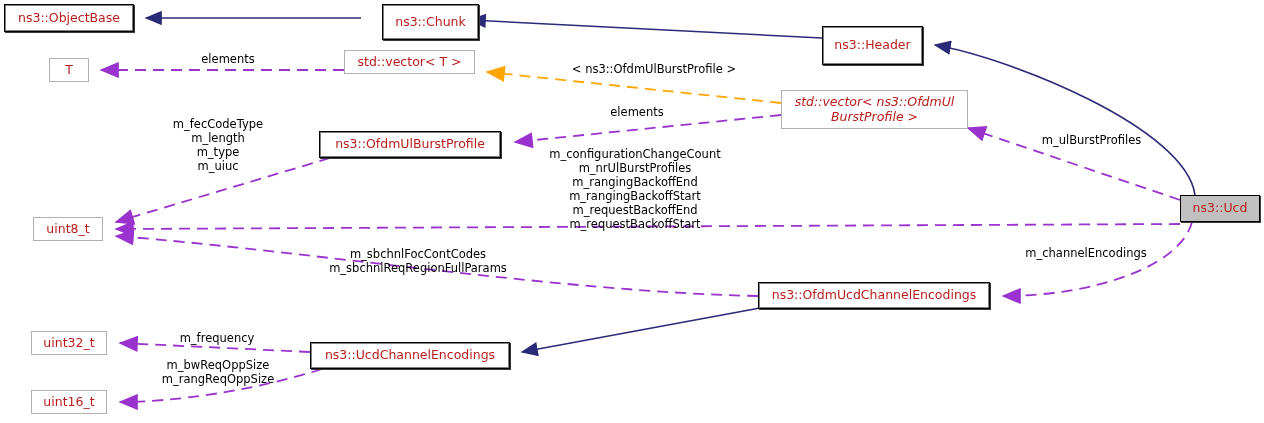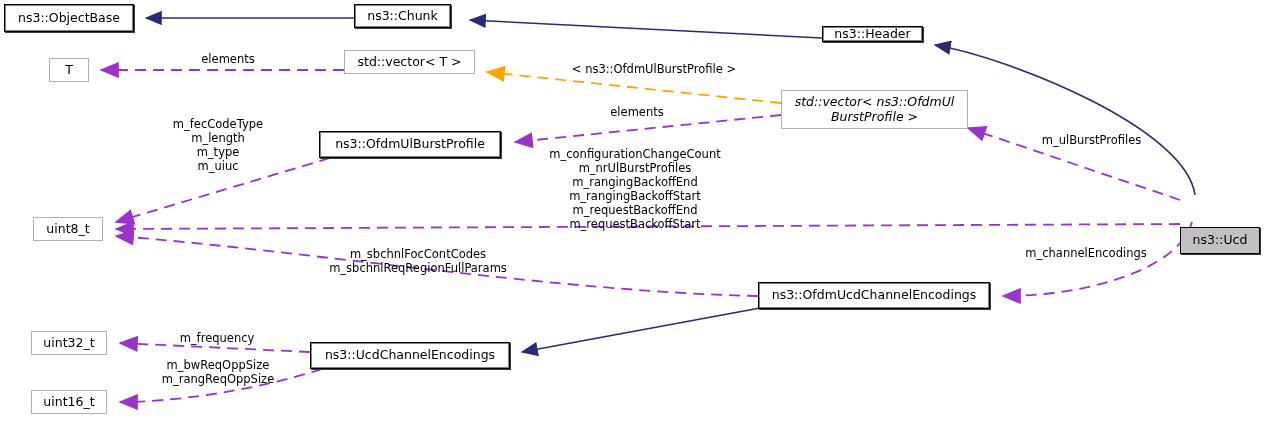--- a/index.html
+++ b/index.html
@@ -24,36 +24,35 @@
   }
   .node-box {
     position: absolute;
     box-sizing: border-box;
     display: flex;
     align-items: center;
     justify-content: center;
     text-align: center;
     background: #ffffff;
     font-size: 12.5px;
-    color: #000000;
+    color: #b91c1c;
     line-height: 1.15;
     white-space: pre-line;
   }
   .node-box.solid {
     border: 1px solid #000000;
     box-shadow: 1px 1px 0 0 #3a3a3a, 0 0 0 1px #808080 inset;
   }
   .node-box.plain {
     border: 1px solid #b0b0b0;
   }
   .node-box.current {
     border: 1px solid #000000;
     background: #c0c0c0;
     box-shadow: 1px 1px 0 0 #3a3a3a;
-    margin-top: 32px;
   }
   .edge-label {
     position: absolute;
     font-size: 11.5px;
     color: #000000;
     line-height: 1.22;
     white-space: pre-line;
     text-align: center;
   }
 </style>
@@ -127,22 +126,22 @@
       <path d="M 310 352 L 120 343" fill="none" stroke="#9a32cd" stroke-width="1.8" stroke-dasharray="11,7" marker-end="url(#arrow-usage)"></path>
     </g>
 
     <g>
       <path d="M 322 369 C 250 392 170 402 120 402" fill="none" stroke="#9a32cd" stroke-width="1.8" stroke-dasharray="11,7" marker-end="url(#arrow-usage)"></path>
     </g>
   </svg>
 
   <div id="nodes">
       <div class="node-box solid" style="left: 4px; top: 4px; width: 130px; height: 28px;">ns3::ObjectBase</div>
-      <div class="node-box solid" style="left: 354px; top: 4px; width: 97px; height: 24px;">ns3::Chunk</div>
-      <div class="node-box solid" style="left: 822px; top: 26px; width: 101px; height: 16px;">ns3::Header</div>
+      <div class="node-box solid" style="left: 382px; top: 4px; width: 97px; height: 36px;">ns3::Chunk</div>
+      <div class="node-box solid" style="left: 822px; top: 26px; width: 101px; height: 39px;">ns3::Header</div>
       <div class="node-box plain" style="left: 49px; top: 58px; width: 40px; height: 24px;">T</div>
       <div class="node-box plain" style="left: 344px; top: 50px; width: 131px; height: 24px;">std::vector&lt; T &gt;</div>
       <div class="node-box plain" style="left: 781px; top: 90px; width: 187px; height: 39px; font-style: italic;">std::vector&lt; ns3::OfdmUl
 BurstProfile &gt;</div>
       <div class="node-box solid" style="left: 319px; top: 131px; width: 182px; height: 27px;">ns3::OfdmUlBurstProfile</div>
       <div class="node-box current" style="left: 1180px; top: 195px; width: 80px; height: 27px;">ns3::Ucd</div>
       <div class="node-box plain" style="left: 33px; top: 217px; width: 70px; height: 24px;">uint8_t</div>
       <div class="node-box solid" style="left: 758px; top: 282px; width: 232px; height: 27px;">ns3::OfdmUcdChannelEncodings</div>
       <div class="node-box plain" style="left: 31px; top: 331px; width: 76px; height: 24px;">uint32_t</div>
       <div class="node-box solid" style="left: 310px; top: 342px; width: 200px; height: 27px;">ns3::UcdChannelEncodings</div>

